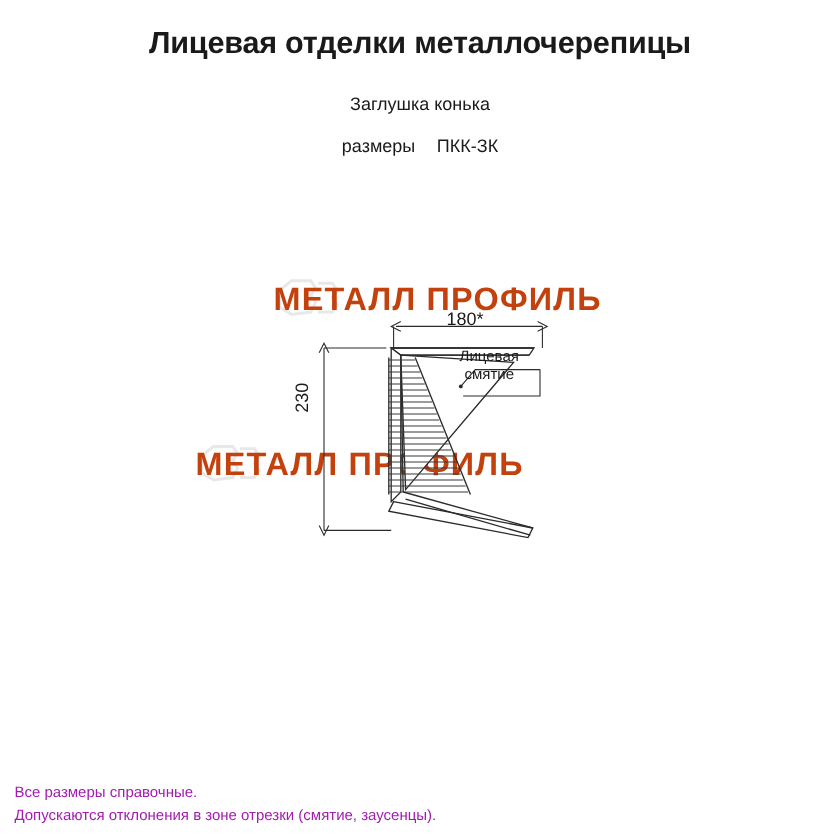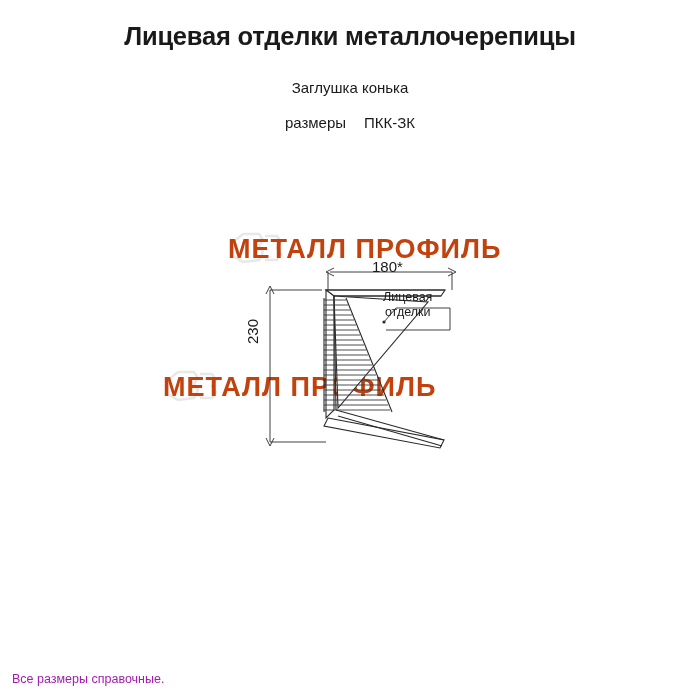--- a/index.html
+++ b/index.html
@@ -204,20 +204,21 @@
       </g>
       <circle cx="166" cy="72" r="1.6" fill="#2a2a2a"></circle>
     </svg>
   </div>
 
   <div class="dim-label dim-180">180*</div>
   <div class="dim-label dim-230">230</div>
 
   <div class="face-label">
     <div>Лицевая</div>
-    <div>отделки</div>
+    <div>смятие</div>
   </div>
 
   <div class="footer">
     <div>Все размеры справочные.</div>
+    <div>Допускаются отклонения в зоне отрезки (смятие, заусенцы).</div>
   </div>
 
 </div>
 
 </body></html>

